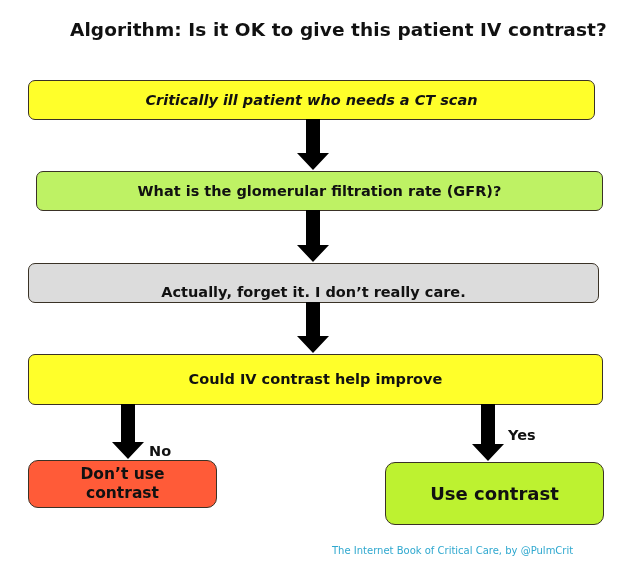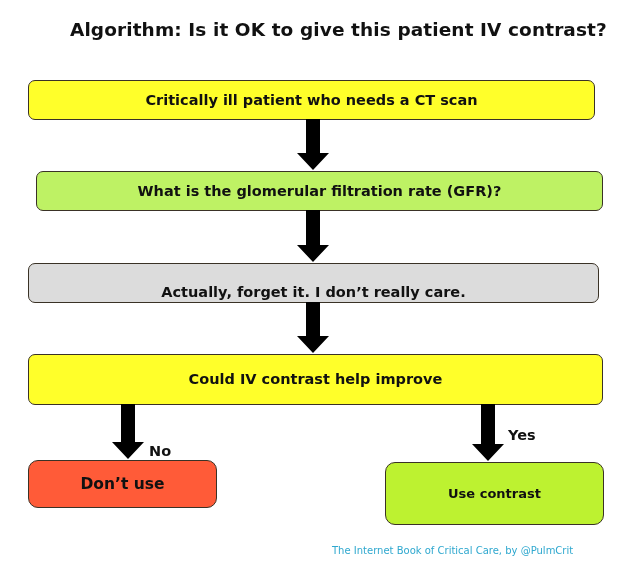--- a/index.html
+++ b/index.html
@@ -3,26 +3,26 @@
 <meta charset="utf-8">
 <style>
   html, body { margin: 0; padding: 0; background: #ffffff; }
   body { width: 641px; height: 574px; position: relative; overflow: hidden;
          font-family: "DejaVu Sans", sans-serif; color: #111; }
   .title { position: absolute; left: 22px; top: 19px; font-size: 18.5px; font-weight: bold;
            white-space: nowrap; letter-spacing: 0.1px; margin-left: 48px; }
   .box { position: absolute; box-sizing: border-box; border: 1.6px solid #3a3226;
          border-radius: 7px; display: flex; align-items: center; justify-content: center;
          text-align: center; font-weight: bold; font-size: 14.5px; line-height: 19px; color: #111; }
-  .b1 { left: 28px; top: 80px; width: 567px; height: 40px; background: #ffff2a; }
+  .b1 { left: 28px; top: 80px; width: 567px; height: 40px; background: #ffff2a; font-style: italic; }
   .b2 { left: 36px; top: 171px; width: 567px; height: 40px; background: #bef264; }
   .b3 { left: 28px; top: 263px; width: 571px; height: 40px; background: #dcdcdc; align-items: flex-end; }
   .b4 { left: 28px; top: 354px; width: 575px; height: 51px; background: #ffff2a; }
   .b5 { left: 28px; top: 460px; width: 189px; height: 48px; background: #ff5b38; border-radius: 10px; font-size: 15.5px; }
-  .b6 { left: 385px; top: 462px; width: 219px; height: 63px; background: #bdf230; border-radius: 10px; font-size: 13px; }
+  .b6 { left: 385px; top: 462px; width: 219px; height: 63px; background: #bdf230; border-radius: 10px; font-size: 18px; }
   .arrow { position: absolute; }
   .lbl { position: absolute; font-weight: bold; font-size: 14.5px; }
   .footer { position: absolute; left: 332px; top: 545px; font-size: 10px; color: #2fa8cf;
             white-space: nowrap; }
 </style>
 </head>
 <body>
 
 <div class="title">Algorithm:  Is it OK to give this patient IV contrast?</div>
 
@@ -62,20 +62,21 @@
 <div class="lbl" style="left:149px; top:443px;">No</div>
 
 <svg class="arrow" style="left:471px; top:404px;" width="34" height="58" viewBox="0 0 34 58">
   <polygon points="10,0 24,0 24,40 33,40 17,57 1,40 10,40" fill="#000"></polygon>
 </svg>
 <div class="lbl" style="left:508px; top:427px;">Yes</div>
 
 <div class="box b5">
   <div>
     <div>Don’t use</div>
+    <div>contrast</div>
   </div>
 </div>
 
 <div class="box b6">
   <span>Use contrast</span>
 </div>
 
 <div class="footer">The Internet Book of Critical Care, by @PulmCrit</div>
 
 </body></html>

